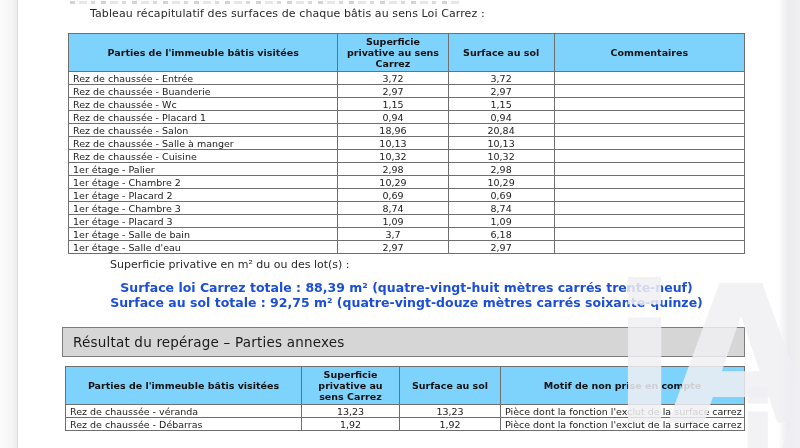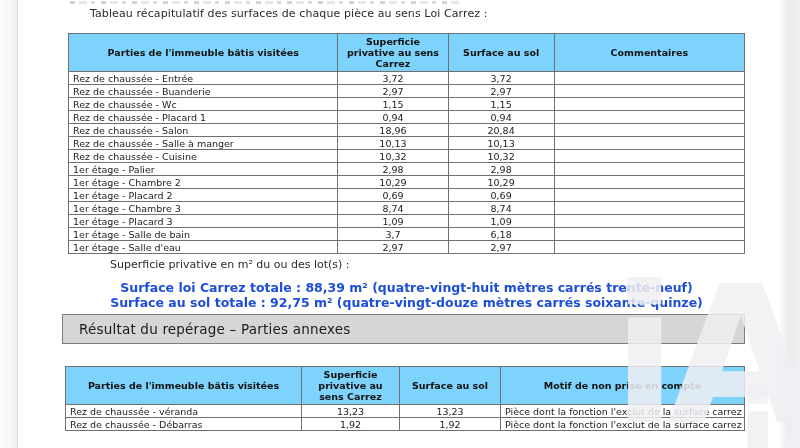--- a/index.html
+++ b/index.html
@@ -63,44 +63,44 @@
   .summary-intro {
     position:absolute; left:90px; top:258px;
     font-size:11px; color:#2a2a2a;margin-left:20px;
   }
   .totals {
     position:absolute; left:68px; top:280px; width:677px;
     text-align:center; font-weight:bold; font-size:12.5px; line-height:15px; color:#1d4ed8;
   }
 
   .section-band {
-    position:absolute; left:62px; top:314px; width:683px; height:30px;
+    position:absolute; left:62px; top:327px; width:683px; height:30px;
     background:#d6d6d6; border:1px solid #7d7d7d;
-    font-size:13.5px; color:#1a1a1a; line-height:28px; padding-left:16px;
+    font-size:13.5px; color:#1a1a1a; line-height:28px; padding-left:10px;
     letter-spacing:.2px;
   }
 
   
   .watermark {
     position:absolute; font-weight:bold; color:#f0f0f4; opacity:.85;
     z-index:6; pointer-events:none; line-height:1; user-select:none;
   }
   #wm-main { left:612px; top:262px; font-size:190px; letter-spacing:-10px; }
   #wm-frag { left:738px; top:378px; font-size:115px; letter-spacing:-6px; }
 </style>
 </head>
 <body>
 
 <div class="page">
 
   <div class="edge-left"></div>
   <div class="edge-right"></div>
   <div class="cut-top"></div>
 
-  <div class="doc-title">Tableau récapitulatif des surfaces de chaque pièce au sens Loi Carrez :</div>
+  <div class="doc-title">Tableau récapitulatif des surfaces de chaque bâtis au sens Loi Carrez :</div>
 
   <table class="doc-table" id="table1">
     <colgroup>
       <col style="width:269px">
         <col style="width:110px">
         <col style="width:106px">
         <col style="width:190px">
     </colgroup>
     <thead>
       <tr>

